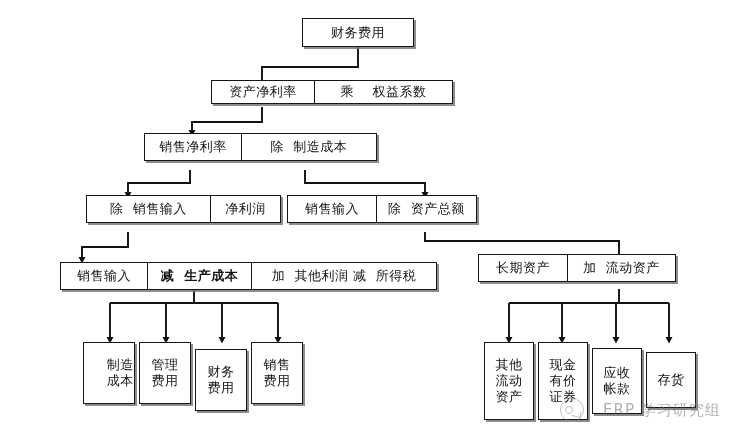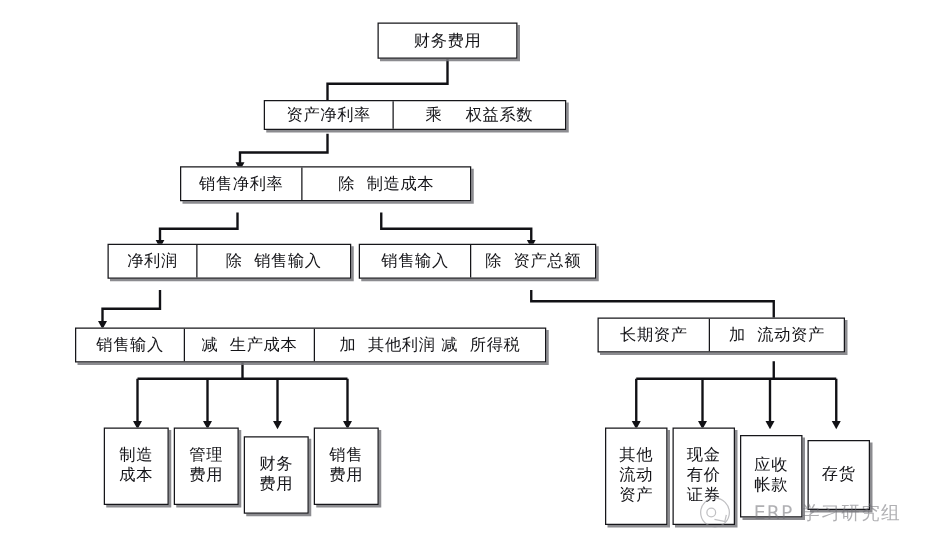--- a/index.html
+++ b/index.html
@@ -133,41 +133,41 @@
     <div class="cell" style="width:102px;">资产净利率</div>
     <div class="cell" style="flex:1;">乘    权益系数</div>
   </div>
 
   <div class="node" style="left:144px;top:133px;width:233px;height:28px;">
     <div class="cell" style="width:96px;">销售净利率</div>
     <div class="cell" style="flex:1;">除  制造成本</div>
   </div>
 
   <div class="node" style="left:86px;top:195px;width:195px;height:28px;">
+    <div class="cell" style="flex:1;">除  销售输入</div>
     <div class="cell" style="width:70px;">净利润</div>
-    <div class="cell" style="flex:1;">除  销售输入</div>
   </div>
 
   <div class="node" style="left:287px;top:195px;width:190px;height:28px;">
     <div class="cell" style="width:88px;">销售输入</div>
     <div class="cell" style="flex:1;">除  资产总额</div>
   </div>
 
   <div class="node" style="left:60px;top:262px;width:377px;height:28px;">
     <div class="cell" style="width:86px;">销售输入</div>
-    <div class="cell" style="width:104px;">减  生产成本</div>
+    <div class="cell" style="width:104px;font-weight:bold;">减  生产成本</div>
     <div class="cell" style="flex:1;">加  其他利润 减  所得税</div>
   </div>
 
   <div class="node" style="left:478px;top:254px;width:198px;height:28px;">
     <div class="cell" style="width:88px;">长期资产</div>
     <div class="cell" style="flex:1;">加  流动资产</div>
   </div>
 
-  <div class="leaf" style="left:83px;top:342px;width:52px;height:62px;">
+  <div class="leaf" style="left:83px;top:342px;width:52px;height:62px;justify-content:flex-end;">
     <div class="vtext">制造成本</div>
   </div>
   <div class="leaf" style="left:139px;top:342px;width:52px;height:62px;">
     <div class="vtext">管理费用</div>
   </div>
   <div class="leaf" style="left:195px;top:328px;width:52px;height:62px;margin-top:21px;">
     <div class="vtext">财务费用</div>
   </div>
   <div class="leaf" style="left:251px;top:342px;width:52px;height:62px;">
     <div class="vtext">销售费用</div>

